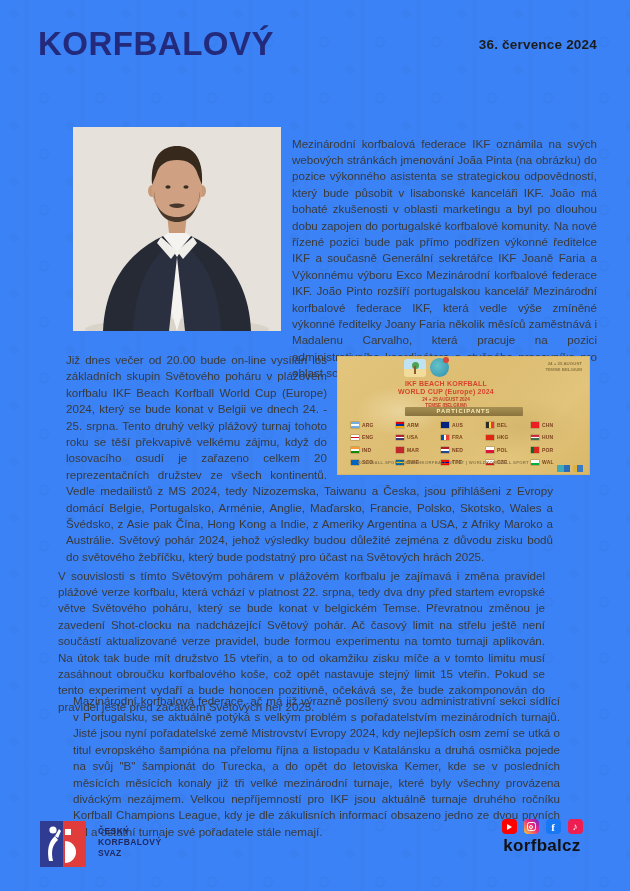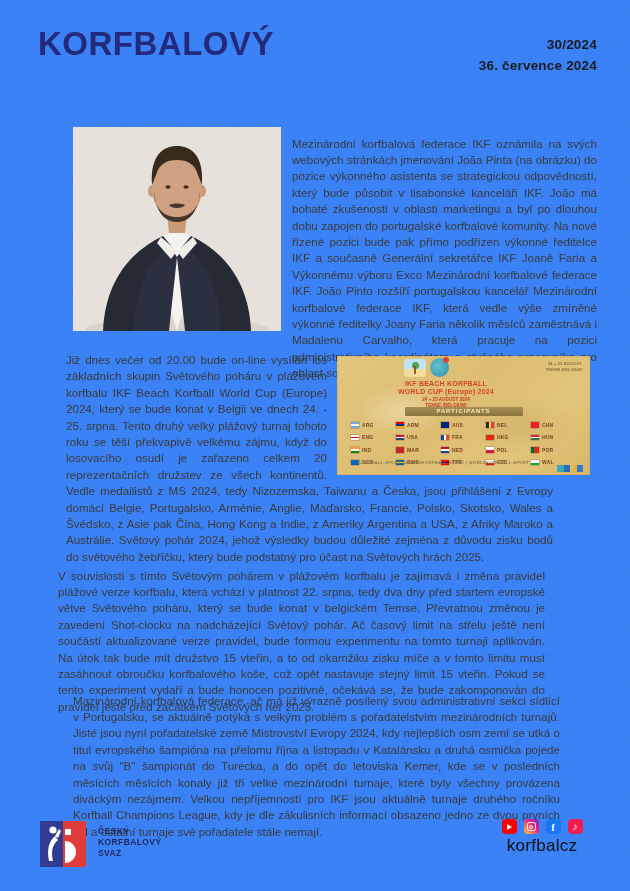--- a/index.html
+++ b/index.html
@@ -70,34 +70,33 @@
   .social{position:absolute;right:28px;top:0px;width:120px;text-align:center;}
   .icons{display:flex;justify-content:center;gap:7px;}
   .sicon{width:15px;height:15px;border-radius:4px;position:relative;display:flex;align-items:center;justify-content:center;}
   .yt{background:#FF0000;}
   .yt i{width:0;height:0;border-left:5px solid #fff;border-top:3px solid transparent;border-bottom:3px solid transparent;}
   .ig{background:linear-gradient(45deg,#F9CE34,#EE2A7B 55%,#6228D7);}
   .ig i{width:7px;height:7px;border:1.4px solid #fff;border-radius:2.5px;position:relative;display:block;}
   .ig i:after{content:"";position:absolute;left:1.6px;top:1.6px;width:2.4px;height:2.4px;border:1px solid #fff;border-radius:50%;}
   .fb{background:#1877F2;color:#fff;font-weight:800;font-size:11px;font-family:"Liberation Serif",serif;}
   .tk{background:#EE1D52;color:#fff;font-size:10px;font-weight:700;}
-  .handle{margin-top:2px;color:#111;font-weight:400;font-size:17px;letter-spacing:.3px;}
+  .handle{margin-top:2px;color:#111;font-weight:700;font-size:17px;letter-spacing:.3px;}
   a{text-decoration:none;color:inherit;}
 </style>
 </head>
 <body>
 
 <div class="page">
   <div class="bg-pattern"></div>
 
   <div class="masthead">
     <div>KORFBALOVÝ</div>
   </div>
   <div class="issue-block">
-    <div>30/2024</div>
     <div>36. července 2024</div>
   </div>
 
   <div class="portrait">
     <svg width="208" height="204" viewBox="0 0 208 204">
       <rect width="208" height="204" fill="#e9e5df"></rect>
       <rect width="208" height="204" fill="#e4dfd8" opacity="0.5"></rect>
       <ellipse cx="104" cy="202" rx="92" ry="10" fill="#d9d3ca"></ellipse>
       <path d="M86,112 L104,100 L122,112 L116,162 L104,204 L92,162 Z" fill="#f5f3ef"></path>
       <path d="M94,86 L114,86 L112,106 L96,106 Z" fill="#c89a78"></path>

